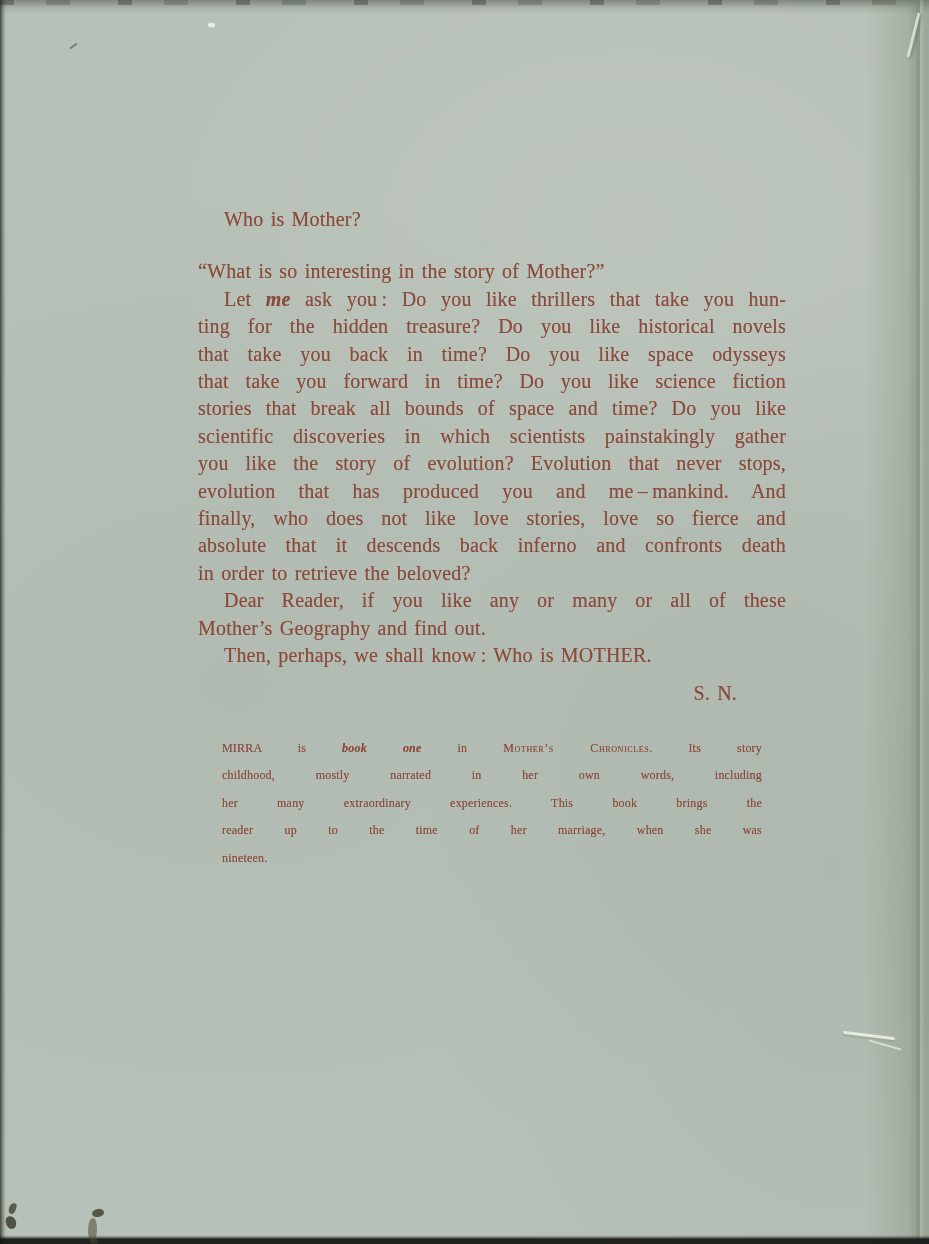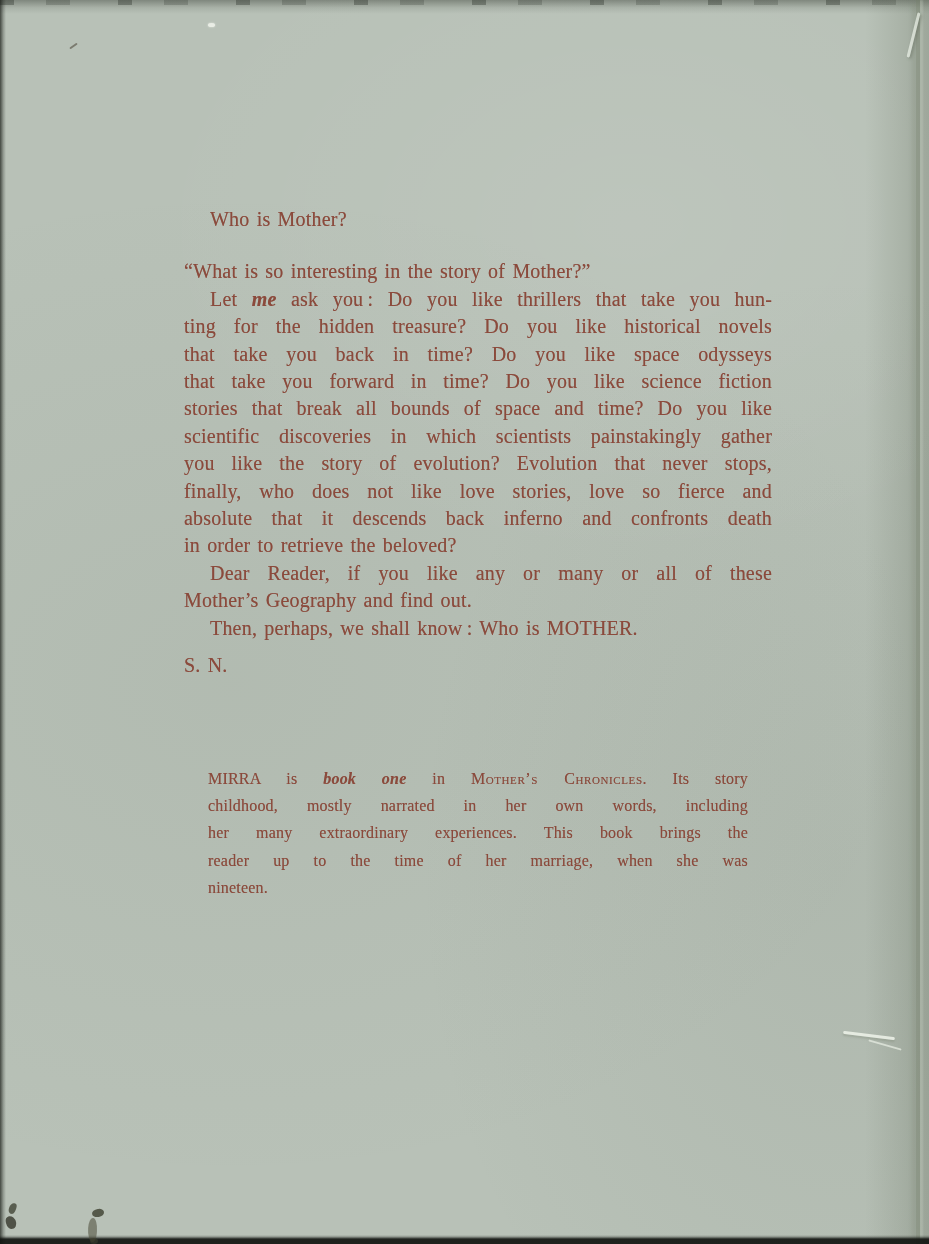--- a/index.html
+++ b/index.html
@@ -75,35 +75,35 @@
   .smudge-b3 { left: 90px; top: 1238px; width: 8px; height: 6px;
     background: rgba(60,62,46,0.6); border-radius: 50%; }
   .crease-scratch1 { left: 843px; top: 1034px; width: 52px; height: 3px;
     background: rgba(238,243,234,0.85); transform: rotate(7deg); border-radius: 2px;
     box-shadow: 0 2px 2px rgba(120,130,110,0.3); }
   .crease-scratch2 { left: 868px; top: 1044px; width: 34px; height: 2px;
     background: rgba(234,239,230,0.7); transform: rotate(16deg); border-radius: 2px; }
 
   
   .content {
-    position: absolute; left: 184px; top: 0; width: 588px;
+    position: absolute; left: 198px; top: 0; width: 588px;
     font-size: 20px; line-height: 27.4px;
     letter-spacing: 0.2px; word-spacing: 2px;
     text-shadow: 0 0 0.5px rgba(139,74,60,0.55);
   }
   .heading { margin-top: 206px; margin-bottom: 25px; padding-left: 26px; }
   .line { text-align: justify; text-align-last: justify; }
   .line.last { text-align-last: left; }
   .line.indent { padding-left: 26px; }
   .it { font-style: italic; font-weight: bold; }
   .sc { font-variant: small-caps; letter-spacing: 0.6px; }
-  .signature { margin-top: 10px; text-align: left; padding-right: 49px; }
+  .signature { margin-top: 10px; text-align: right; padding-right: 49px; }
   .blurb {
-    margin-top: 85px; margin-left: 24px; width: 540px;
-    font-size: 16px; line-height: 27.4px;
+    margin-top: 28px; margin-left: 24px; width: 540px;
+    font-size: 12px; line-height: 27.4px;
   }
 </style>
 </head>
 <body>
 
 <div class="edge-top"></div>
 <div class="edge-top-specks"></div>
 <div class="edge-left"></div>
 <div class="right-shade"></div>
 <div class="right-crease"></div>
@@ -127,20 +127,21 @@
         <div class="line last"><span>“What is so interesting in the story of Mother?”</span></div>
       </div>
       <div class="para">
         <div class="line indent"><span>Let </span><span class="it">me</span><span> ask you : Do you like thrillers that take you hun-</span></div>
         <div class="line"><span>ting for the hidden treasure? Do you like historical novels</span></div>
         <div class="line"><span>that take you back in time? Do you like space odysseys</span></div>
         <div class="line"><span>that take you forward in time? Do you like science fiction</span></div>
         <div class="line"><span>stories that break all bounds of space and time? Do you like</span></div>
         <div class="line"><span>scientific discoveries in which scientists painstakingly gather</span></div>
         <div class="line"><span>you like the story of evolution? Evolution that never stops,</span></div>
+        <div class="line"><span>evolution that has produced you and me – mankind. And</span></div>
         <div class="line"><span>finally, who does not like love stories, love so fierce and</span></div>
         <div class="line"><span>absolute that it descends back inferno and confronts death</span></div>
         <div class="line last"><span>in order to retrieve the beloved?</span></div>
       </div>
       <div class="para">
         <div class="line indent"><span>Dear Reader, if you like any or many or all of these</span></div>
         <div class="line last"><span>Mother’s Geography and find out.</span></div>
       </div>
       <div class="para">
         <div class="line last indent"><span>Then, perhaps, we shall know : Who is MOTHER.</span></div>

